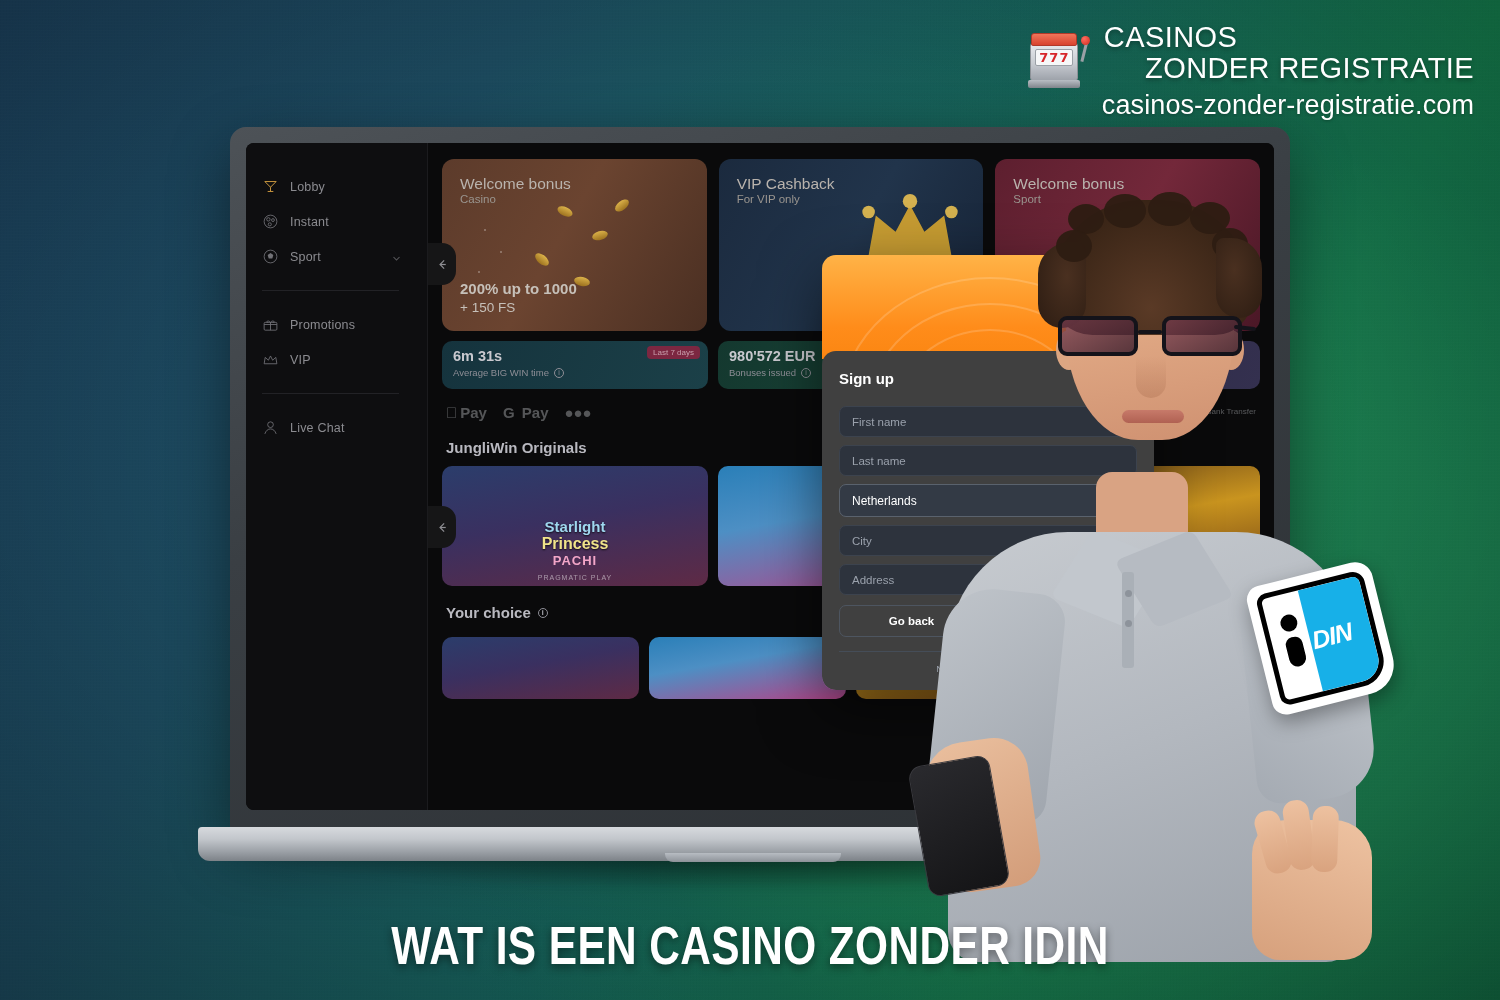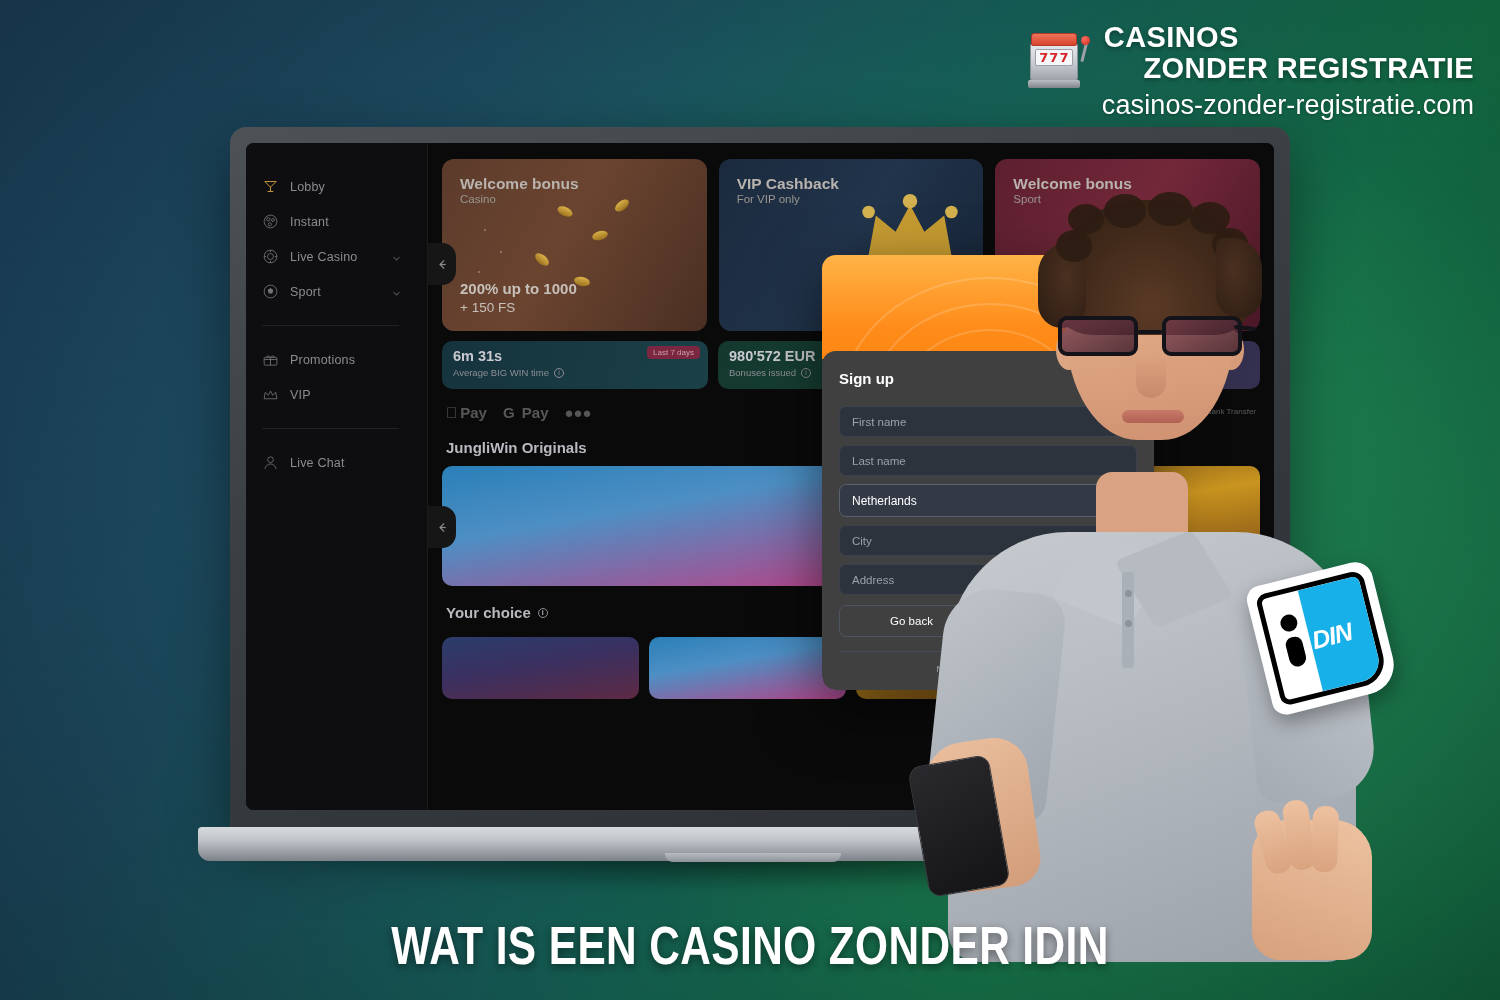--- a/index.html
+++ b/index.html
@@ -31,21 +31,21 @@
 
   
   .brand {
     position: absolute; top: 22px; right: 26px;
     display: flex; align-items: flex-start; gap: 14px;
     z-index: 40;
   }
   .brand-slot { width: 60px; height: 62px; position: relative; flex: none; margin-top: 6px; }
   .brand-text { text-align: right; }
   .brand-l1, .brand-l2 {
-    color: #ffffff; font-weight: bold; font-size: 29px; line-height: 1.07;
+    color: #ffffff; font-weight: normal; font-size: 29px; line-height: 1.07;
     letter-spacing: .4px; text-shadow: 0 2px 4px rgba(0,0,0,.35);
   }
   .brand-l1 { text-align: left; padding-left: 2px; }
   .brand-url {
     color: #ffffff; font-size: 27px; margin-top: 6px; letter-spacing: .1px;
     text-shadow: 0 1px 3px rgba(0,0,0,.3);
   }
 
   
   .slot-body { position: absolute; left: 2px; top: 14px; width: 48px; height: 40px; border-radius: 4px;
@@ -110,21 +110,21 @@
   .chev { width: 9px; height: 9px; opacity: .6; }
   .nav-sep { height: 1px; background: #222226; margin: 16px 16px; }
 
   .content { flex: 1; position: relative; background: #0a0a0b; overflow: hidden; padding: 16px 0 0 0; }
 
   .banners { display: flex; gap: 12px; padding: 0 14px; }
   .banner { flex: 1; height: 172px; border-radius: 12px; position: relative; overflow: hidden; padding: 16px 18px; }
   .banner.b1 { background: linear-gradient(120deg, #5c3b2b 0%, #6b4430 45%, #4a2f22 100%); }
   .banner.b2 { background: linear-gradient(120deg, #1b2a3e 0%, #21344b 50%, #162336 100%); }
   .banner.b3 { background: linear-gradient(120deg, #5d1f2f 0%, #73283a 50%, #4a1726 100%); }
-  .banner-title { color: #b9b3ad; font-size: 15.5px; font-weight: bold; }
+  .banner-title { color: #b9b3ad; font-size: 15.5px; font-weight: normal; }
   .banner-sub { color: #9a958f; font-size: 11.5px; margin-top: 0; }
   .banner-amt { position: absolute; left: 18px; bottom: 14px; color: #c6c0b9; font-size: 15px; font-weight: bold; line-height: 1.35; }
   .banner-amt .small { font-weight: normal; font-size: 13.5px; display: block; }
   .coin { position: absolute; width: 16px; height: 9px; border-radius: 50%;
     background: linear-gradient(180deg, #f0c64e, #a67a1c); opacity: .85; }
   .crown { position: absolute; right: 18px; top: 26px; width: 110px; height: 90px; opacity: .9; }
   .spark { position: absolute; width: 2px; height: 2px; border-radius: 50%; background: rgba(255,255,255,.35); }
   .bars { position: absolute; left: 12px; bottom: 0; width: 100%; height: 64px; opacity: .45; }
 
   .carousel-arrow {
@@ -205,21 +205,21 @@
     display: flex; align-items: center; padding: 0 12px; margin-bottom: 8px;
     color: #9aa1ac; font-size: 11.5px;
   }
   .field.select { background: #333a45; border-color: #5a626d; color: #ffffff; height: 33px; justify-content: space-between; }
   .field.select .val { font-size: 12px; }
   .btn-row { display: flex; gap: 10px; margin-top: 10px; }
   .btn {
     flex: 1; height: 32px; border-radius: 7px; display: flex; align-items: center; justify-content: center;
     font-size: 11.5px;
   }
-  .btn.ghost { background: transparent; border: 1px solid #4d5560; color: #ffffff; font-weight: normal; }
+  .btn.ghost { background: transparent; border: 1px solid #4d5560; color: #ffffff; font-weight: bold; }
   .btn.primary { background: #4b535f; color: #c8ccd3; }
   .modal-foot { margin-top: 14px; border-top: 1px solid #454d58; padding-top: 11px; text-align: center; font-size: 9.5px; color: #9aa1ac; }
   .modal-foot a { color: #ff8c1a; margin-left: 7px; text-decoration: none; }
 
   
   .person { position: absolute; left: 900px; top: 120px; width: 600px; height: 830px; z-index: 30; }
   .p-neck { position: absolute; left: 196px; top: 352px; width: 92px; height: 110px; background: #d9a383; border-radius: 16px; }
   .p-shirt {
     position: absolute; left: 48px; top: 412px; width: 408px; height: 430px;
     background: linear-gradient(160deg, #c7cbd0 0%, #b3b8bf 48%, #9ba1a9 100%);
@@ -356,35 +356,20 @@
             <svg viewBox="0 0 24 24" fill="none" stroke="#9a9aa0" stroke-width="1.2">
                 <circle cx="12" cy="12" r="9"></circle>
                 <circle cx="9" cy="9" r="2.4"></circle>
                 <circle cx="15.5" cy="10" r="2"></circle>
                 <circle cx="11" cy="16" r="2.2"></circle>
               </svg>
           </span>
           <span class="nav-label">Instant</span>
         </div>
 
-        <div class="nav-item">
-          <span class="nav-ico">
-            <svg viewBox="0 0 24 24" fill="none" stroke="#9a9aa0" stroke-width="1.2">
-                <circle cx="12" cy="12" r="9"></circle>
-                <circle cx="12" cy="12" r="4.2"></circle>
-                <path d="M12 3v3M12 18v3M3 12h3M18 12h3"></path>
-              </svg>
-          </span>
-          <span class="nav-label">Live Casino</span>
-          <span class="chev">
-            <svg viewBox="0 0 12 12" fill="none" stroke="#8b8b90" stroke-width="1.4">
-                <path d="M2 4l4 4 4-4"></path>
-              </svg>
-          </span>
-        </div>
 
 
         <div class="nav-item">
           <span class="nav-ico">
             <svg viewBox="0 0 24 24" fill="none" stroke="#9a9aa0" stroke-width="1.2">
                 <circle cx="12" cy="12" r="9"></circle>
                 <path d="M12 7l4 3-1.5 4.7h-5L8 10z" fill="#9a9aa0" stroke="none"></path>
               </svg>
           </span>
           <span class="nav-label">Sport</span>
@@ -544,20 +529,28 @@
         <div class="sec-title">
           <span>JungliWin Originals</span>
         </div>
         <div class="tiles">
           <div class="carousel-arrow" style="top:40px">
             <svg viewBox="0 0 16 16" width="13" height="13" fill="none" stroke="#8d8d92" stroke-width="1.5">
                 <path d="M10 3L5 8l5 5"></path>
                 <path d="M5 8h7"></path>
               </svg>
           </div>
+          <div class="tile t-princess">
+            <div class="tile-cap">
+              <div class="cap1">Starlight</div>
+              <div class="cap2">Princess</div>
+              <div class="cap3">PACHI</div>
+            </div>
+            <div class="prov">PRAGMATIC PLAY</div>
+          </div>
           <div class="tile t-candy"></div>
           <div class="tile t-gold"></div>
         </div>
 
         <div class="sec-title">
           <span>Your choice</span>
           <span class="info-dot">i</span>
         </div>
         <div class="tiles tile-row2">
           <div class="tile t-princess"></div>

